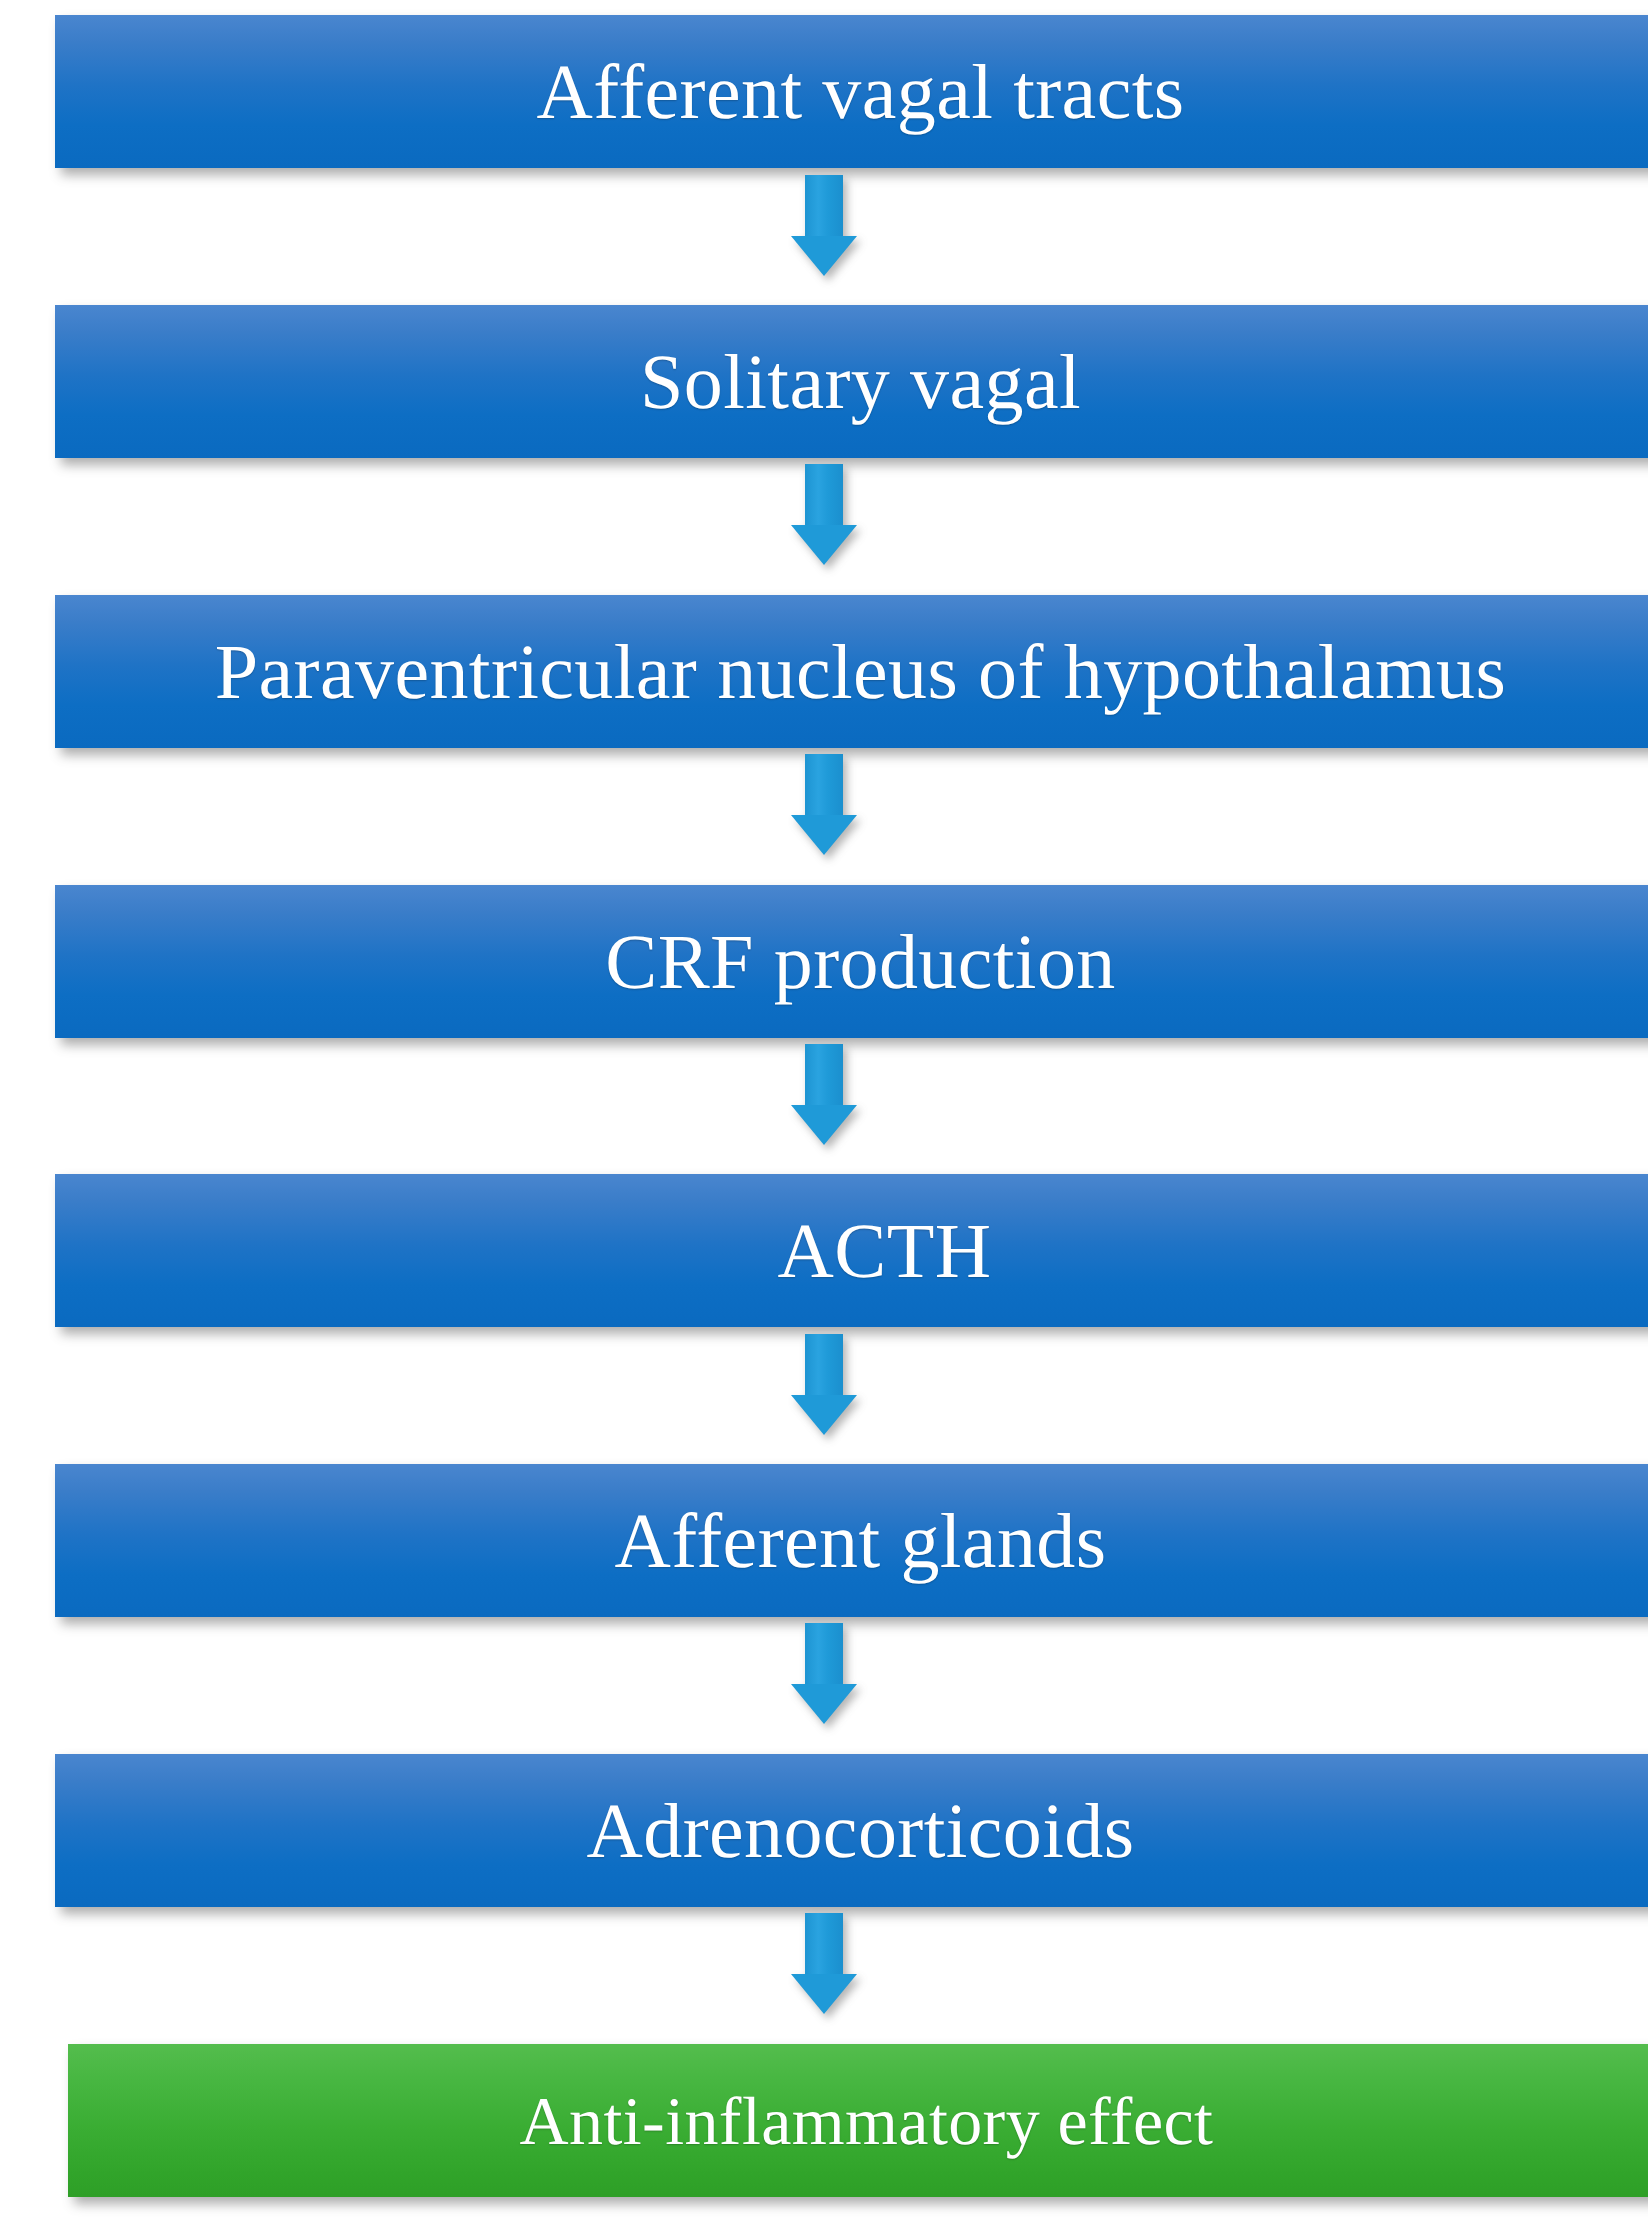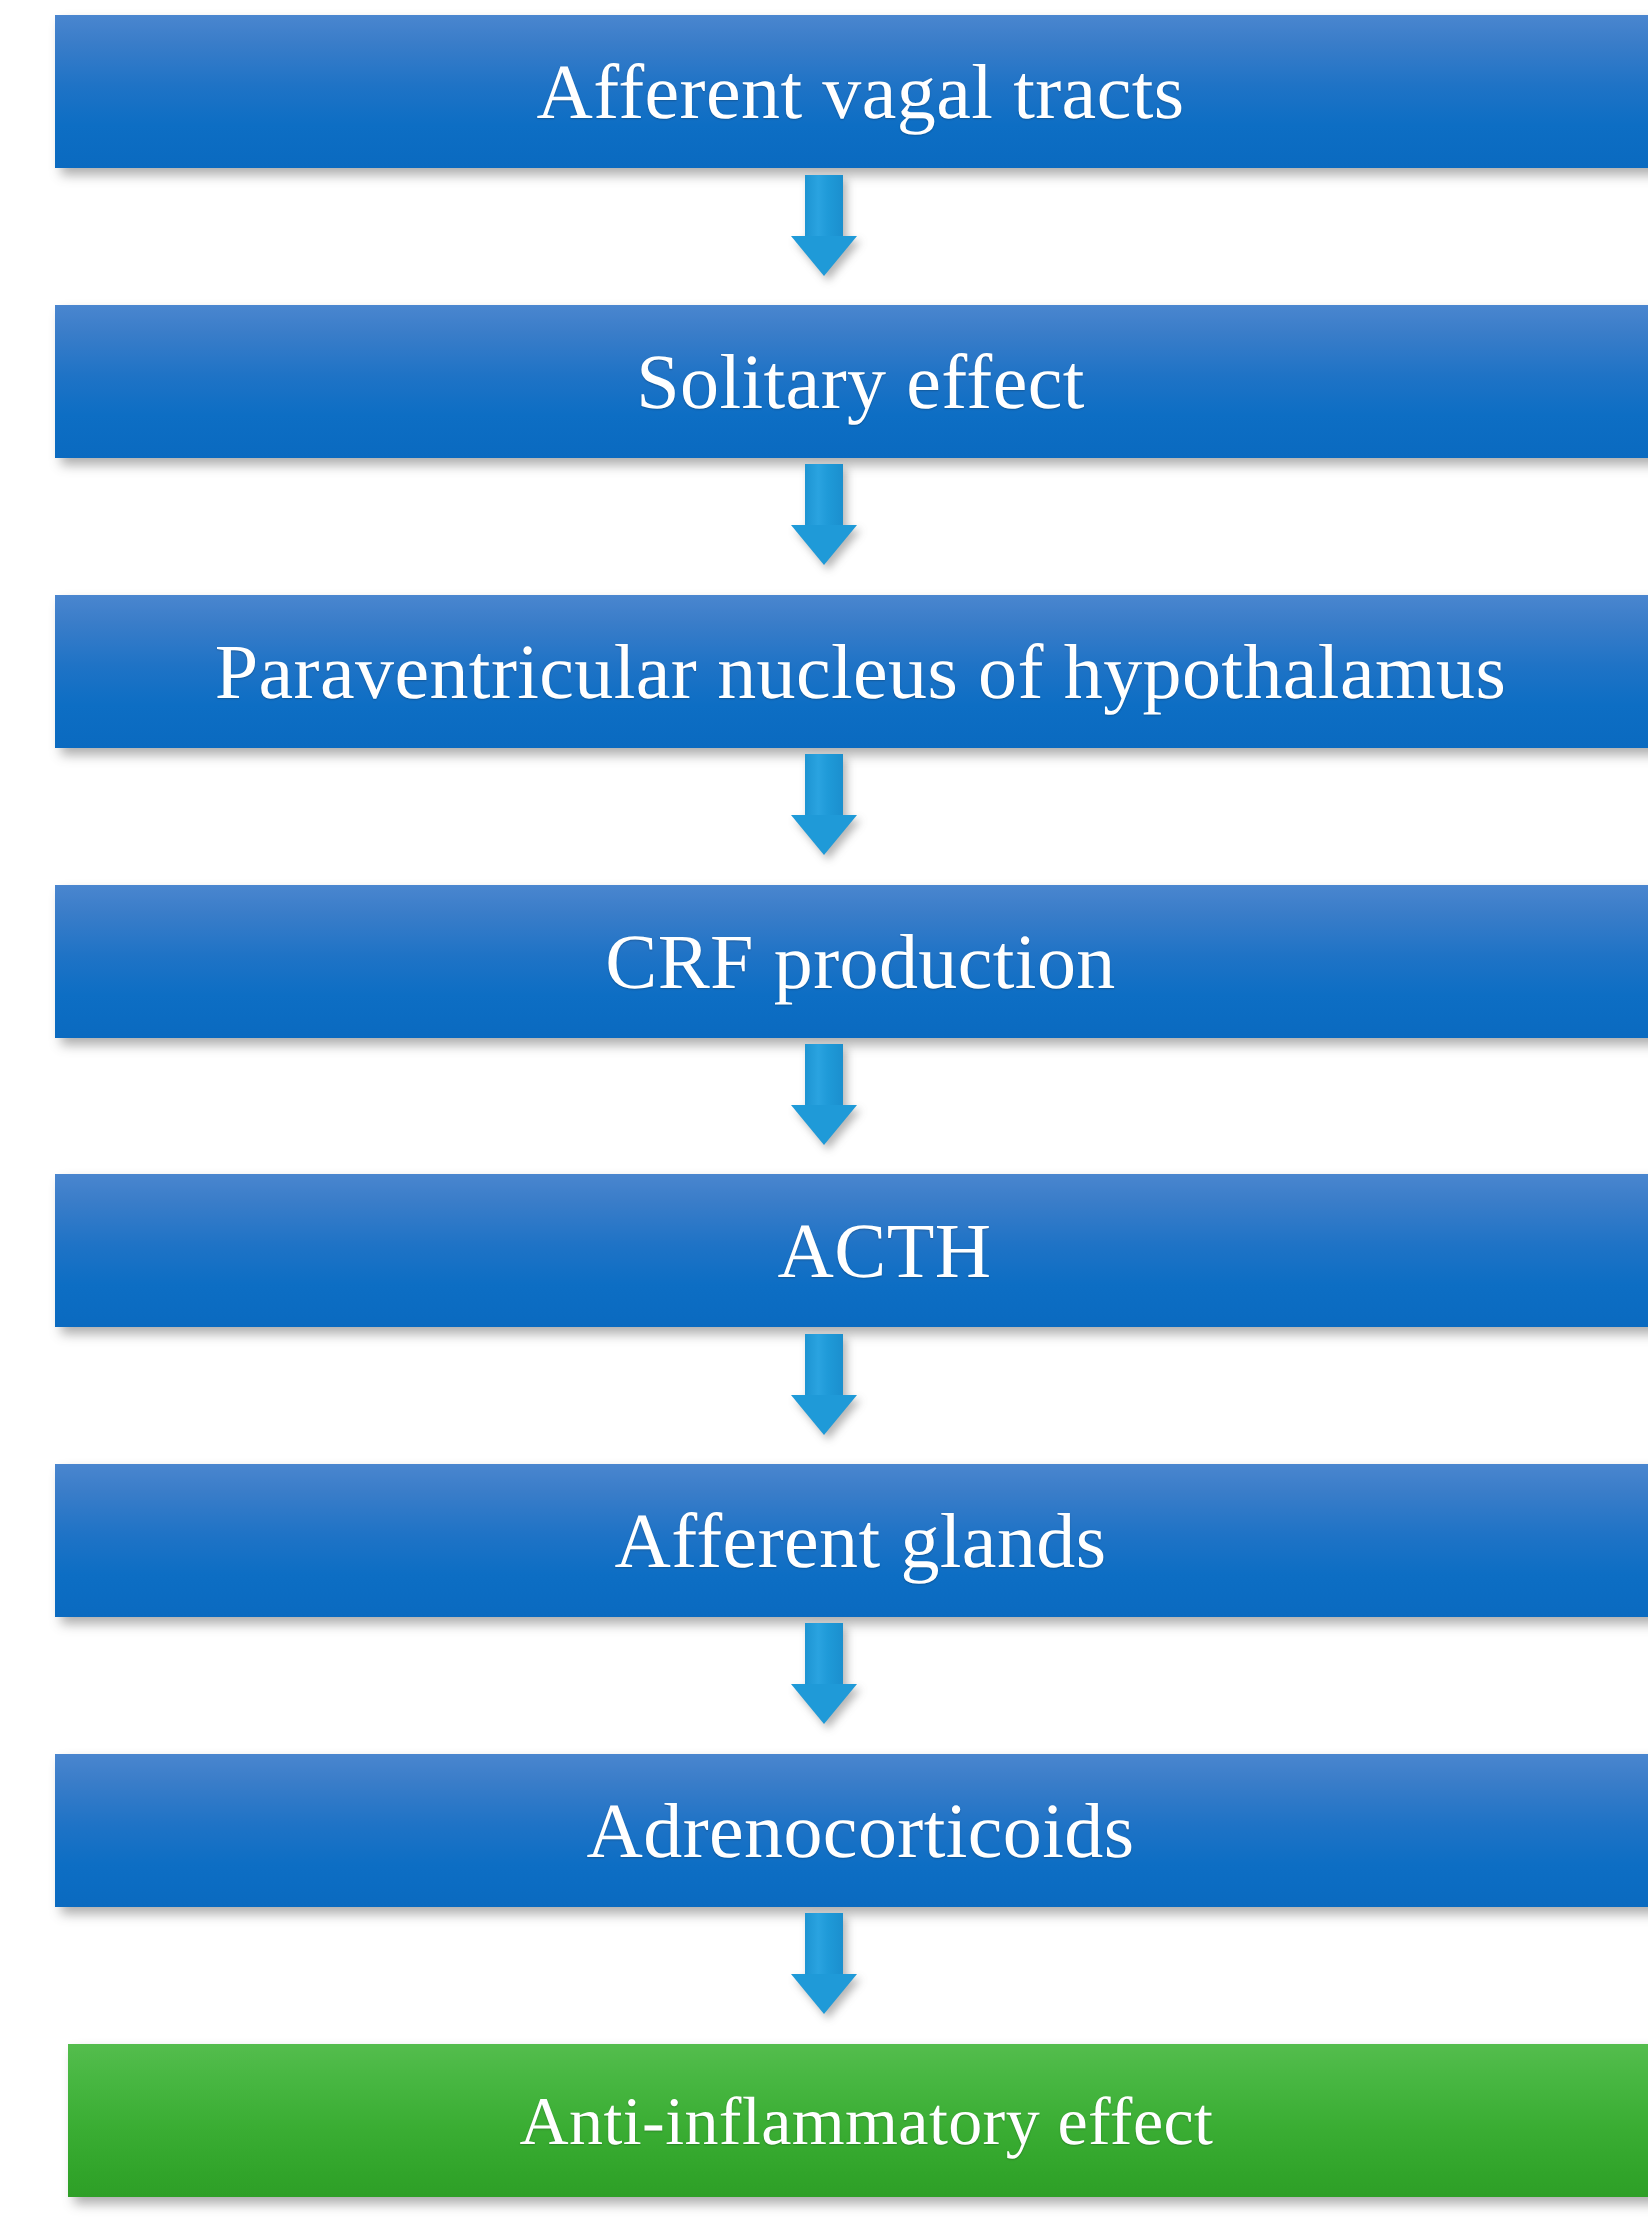--- a/index.html
+++ b/index.html
@@ -101,21 +101,21 @@
   <div class="node blue" style="left:19px; top:15.3px; width:1611px; height:153px; font-size:78px;">
     <span class="label">Afferent vagal tracts</span>
   </div>
 
   <div class="arrow" style="left:791px; top:175px; width:66px; height:101px;">
     <div class="shaft" style="width:38px; height:63px;"></div>
     <div class="head"></div>
   </div>
 
   <div class="node blue" style="left:19px; top:305px; width:1611px; height:153px; font-size:78px;">
-    <span class="label">Solitary effect</span>
+    <span class="label">Solitary vagal</span>
   </div>
 
   <div class="arrow" style="left:791px; top:464px; width:66px; height:101px;">
     <div class="shaft" style="width:38px; height:63px;"></div>
     <div class="head"></div>
   </div>
 
   <div class="node blue" style="left:19px; top:595px; width:1611px; height:153px; font-size:78px;">
     <span class="label">Paraventricular nucleus of hypothalamus</span>
   </div>

